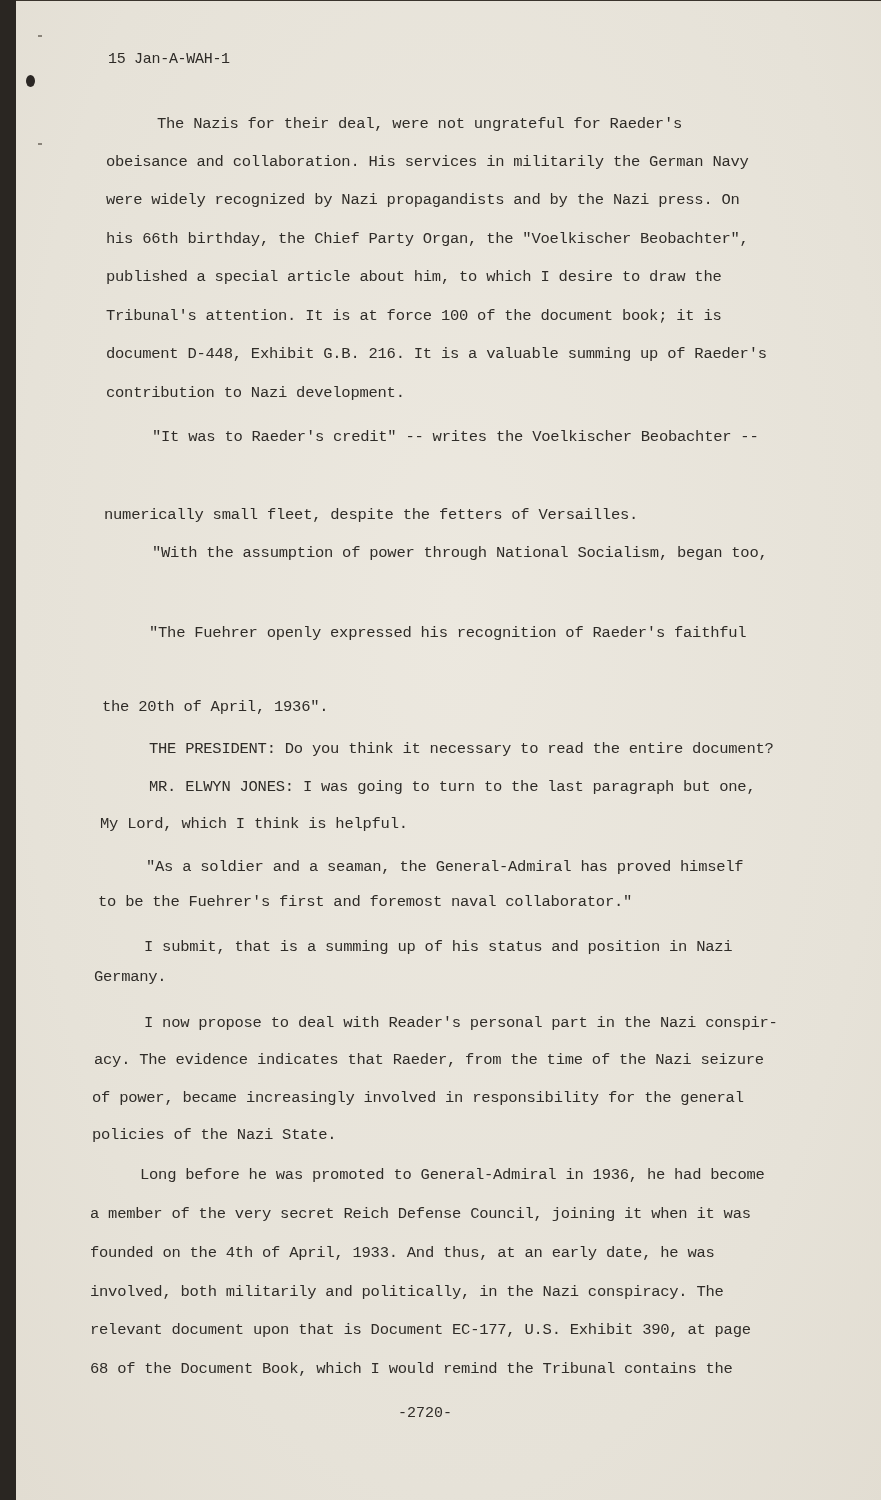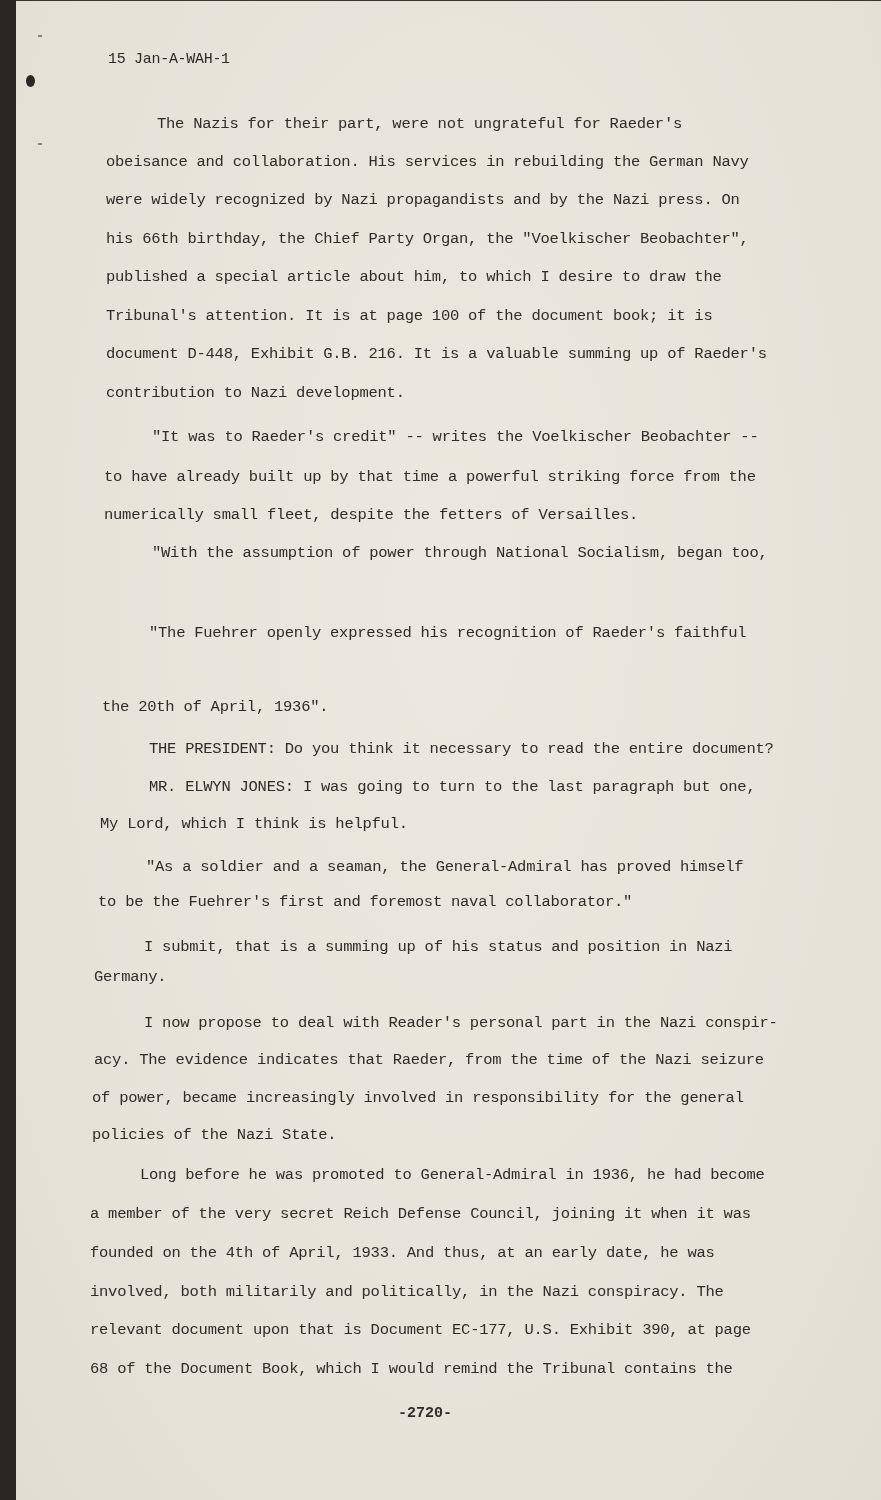--- a/index.html
+++ b/index.html
@@ -27,44 +27,43 @@
   .header-line {
     position: absolute; left: 92px; top: 50px;
     font-size: 15px; color: #2e2b27; letter-spacing: -0.3px;
   }
   .line {
     position: absolute; white-space: nowrap;
     font-size: 15.5px; color: #2f2c28; letter-spacing: -0.25px;
   }
   .page-number {
     position: absolute; left: 382px; top: 1404px;
-    font-size: 15px; color: #2f2c28; font-weight: bold;
+    font-size: 15px; color: #2f2c28;
   }
 </style>
 </head>
 <body>
 
 <div class="page">
   <div class="punch-hole"></div>
   <div class="edge-mark" style="top:34px"></div>
   <div class="edge-mark" style="top:142px"></div>
 
   <div class="header-line">15 Jan-A-WAH-1</div>
 
-  <div class="line" style="left:141px;top:114px">The Nazis for their part, were not ungrateful for Raeder's</div>
-  <div class="line" style="left:90px;top:152px">obeisance and collaboration.  His services in rebuilding the German Navy</div>
+  <div class="line" style="left:141px;top:114px">The Nazis for their deal, were not ungrateful for Raeder's</div>
+  <div class="line" style="left:90px;top:152px">obeisance and collaboration.  His services in militarily the German Navy</div>
   <div class="line" style="left:90px;top:190px">were widely recognized by Nazi propagandists and by the Nazi press.  On</div>
   <div class="line" style="left:90px;top:229px">his 66th birthday, the Chief Party Organ, the "Voelkischer Beobachter",</div>
   <div class="line" style="left:90px;top:267px">published a special article about him, to which I desire to draw the</div>
-  <div class="line" style="left:90px;top:306px">Tribunal's attention.  It is at page 100 of the document book; it is</div>
+  <div class="line" style="left:90px;top:306px">Tribunal's attention.  It is at force 100 of the document book; it is</div>
   <div class="line" style="left:90px;top:344px">document D-448, Exhibit G.B. 216.  It is a valuable summing up of Raeder's</div>
   <div class="line" style="left:90px;top:383px">contribution to Nazi development.</div>
 
   <div class="line" style="left:136px;top:427px">"It was to Raeder's credit" -- writes the Voelkischer Beobachter --</div>
-  <div class="line" style="left:88px;top:467px">to have already built up by that time a powerful striking force from the</div>
   <div class="line" style="left:88px;top:505px">numerically small fleet, despite the fetters of Versailles.</div>
   <div class="line" style="left:136px;top:543px">"With the assumption of power through National Socialism, began too,</div>
 
   <div class="line" style="left:133px;top:623px">"The Fuehrer openly expressed his recognition of Raeder's faithful</div>
   <div class="line" style="left:86px;top:697px">the 20th of April, 1936".</div>
   <div class="line" style="left:133px;top:739px">THE PRESIDENT:  Do you think it necessary to read the entire document?</div>
   <div class="line" style="left:133px;top:777px">MR. ELWYN JONES:  I was going to turn to the last paragraph but one,</div>
   <div class="line" style="left:84px;top:814px">My Lord, which I think is helpful.</div>
 
   <div class="line" style="left:130px;top:857px">"As a soldier and a seaman, the General-Admiral has proved himself</div>

